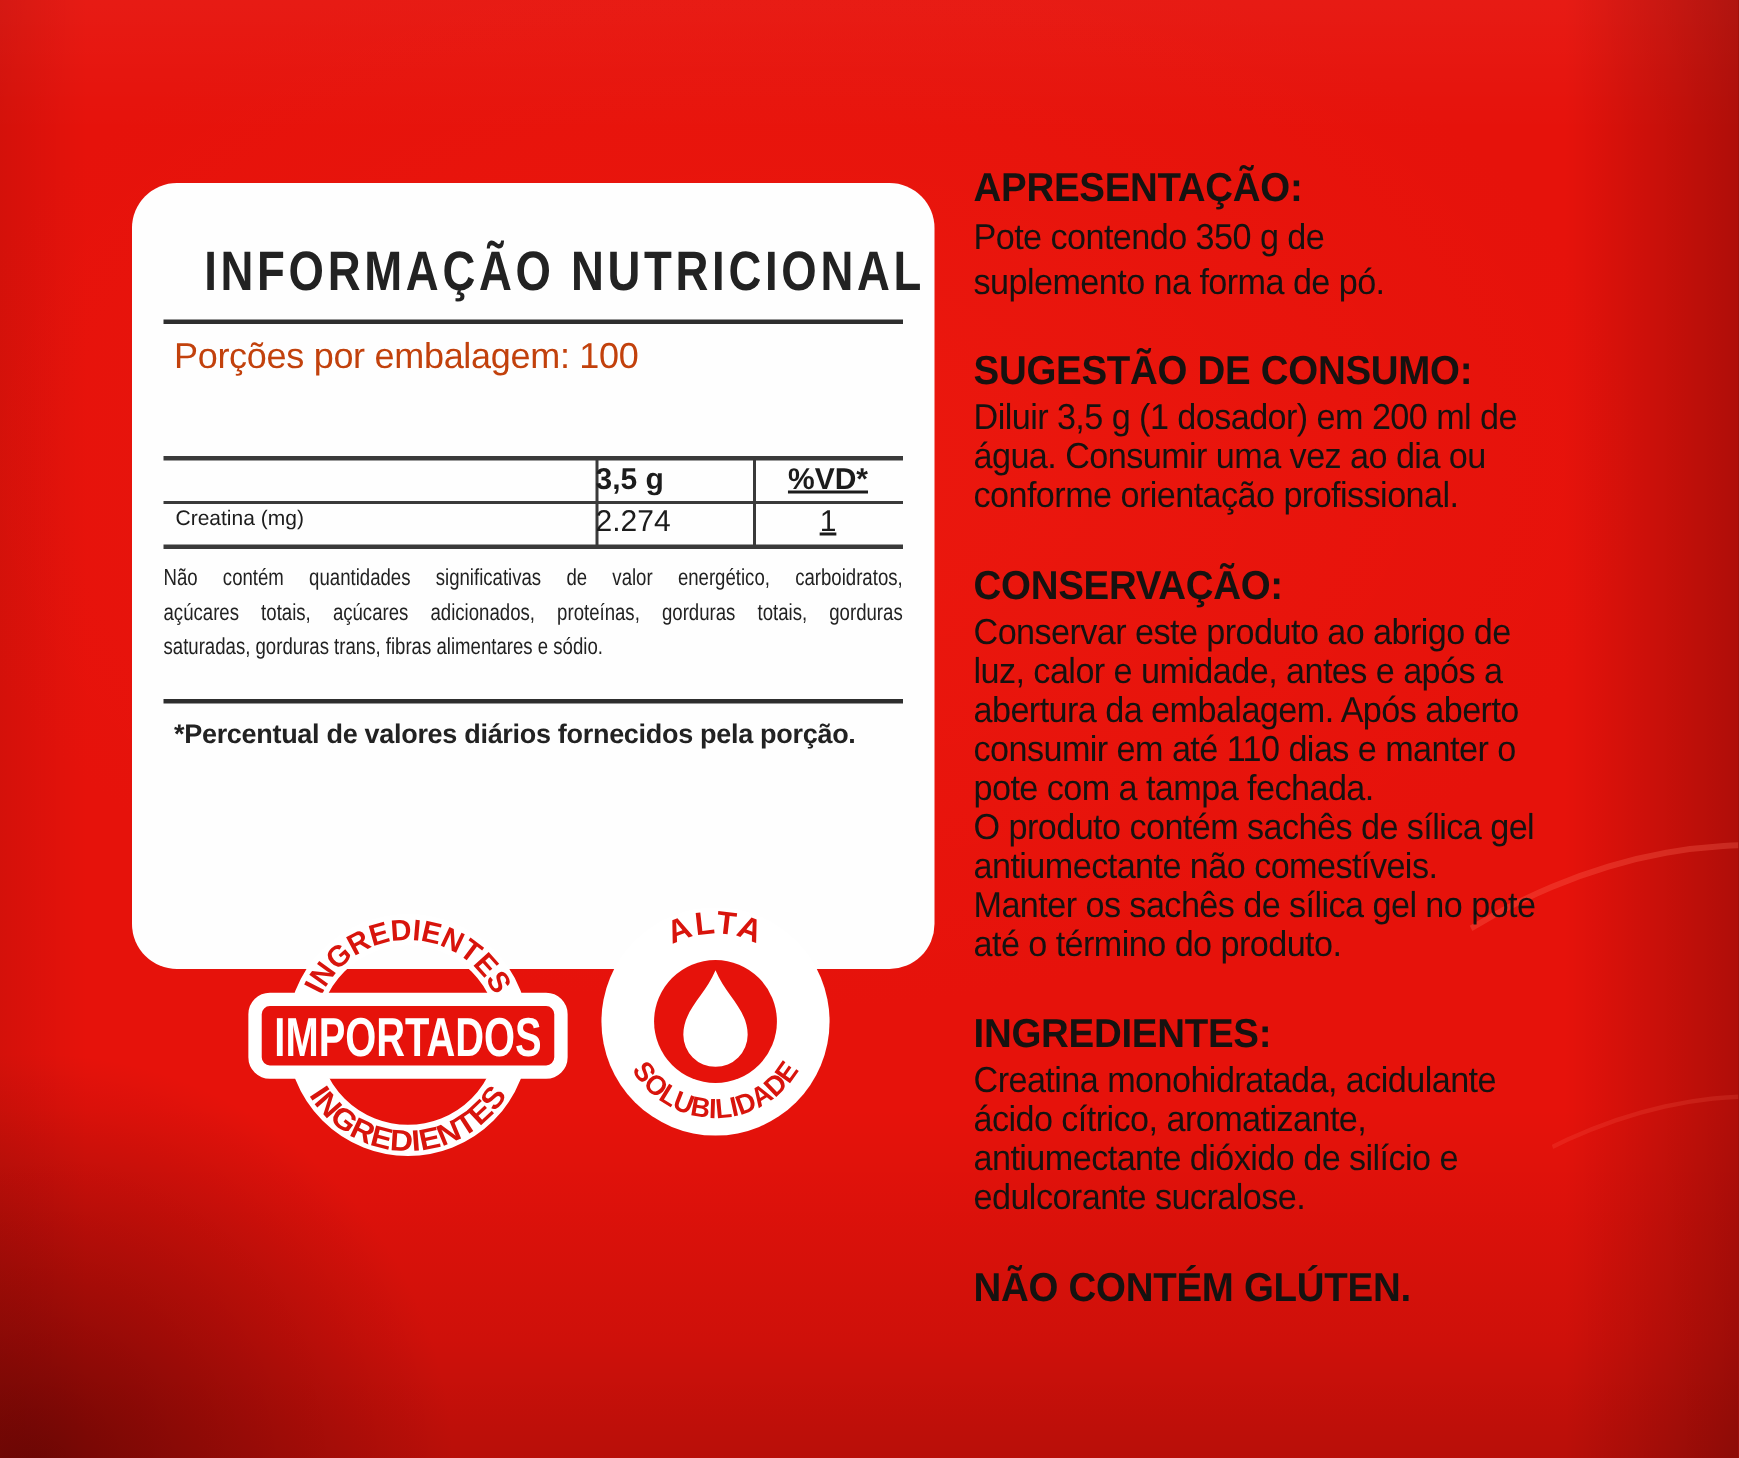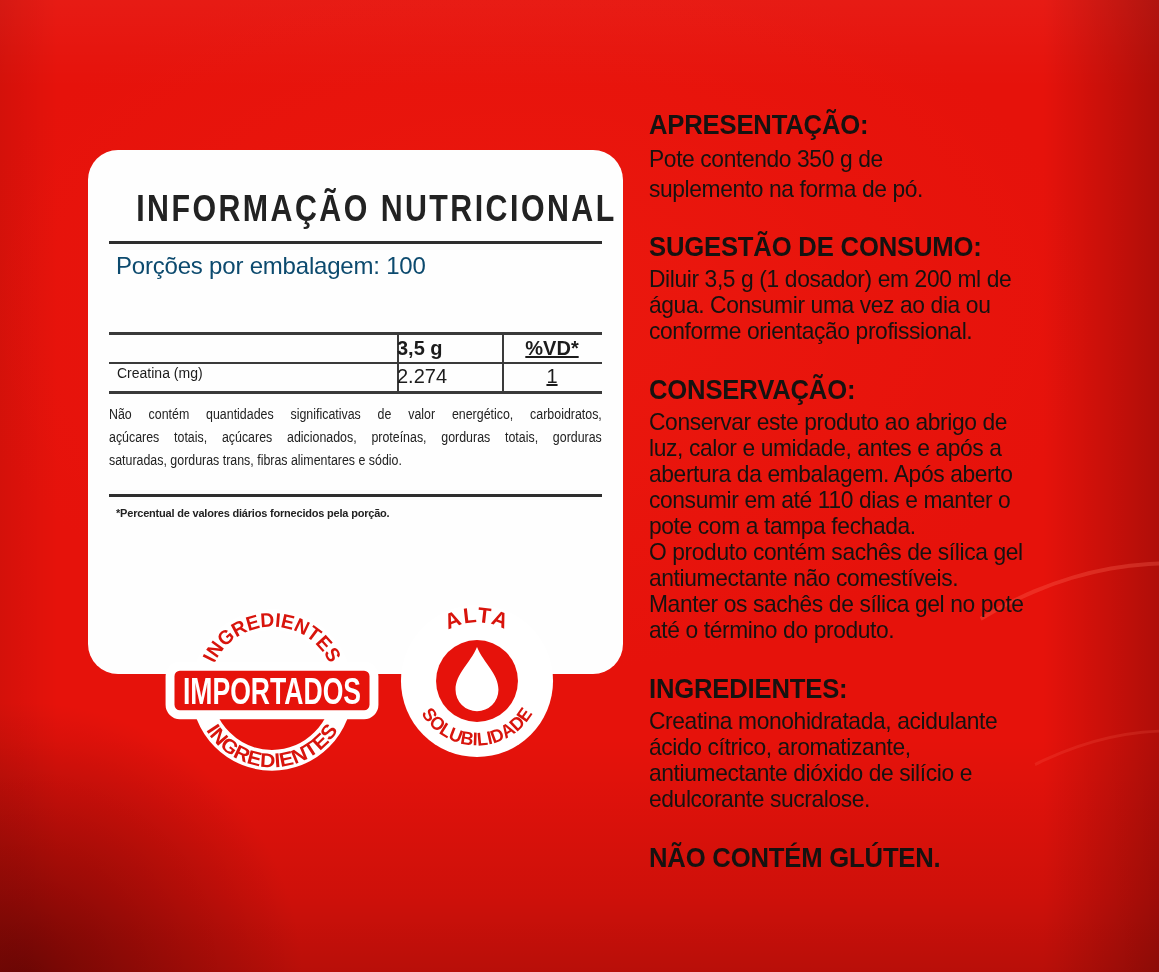--- a/index.html
+++ b/index.html
@@ -21,30 +21,30 @@
   .swoosh.s1{width:760px;height:980px;right:-330px;bottom:-560px;
     border:4px solid transparent;border-top:4px solid rgba(255,110,90,.30);
     transform:rotate(18deg);}
   .swoosh.s2{width:620px;height:860px;right:-240px;bottom:-600px;
     border:3px solid transparent;border-top:3px solid rgba(255,110,90,.18);
     transform:rotate(24deg);}
 
   
   .panel{
     position:absolute;left:88px;top:122px;width:535px;height:524px;
-    background:#fefefe;border-radius:30px;color:#1c1c1c;margin-top:28px;
+    background:#fefefe;border-radius:30px;color:#1c1c1c;
   }
   .panel .title{
     position:absolute;top:38px;left:0;right:0;margin:0;
     text-align:center;font-size:37px;font-weight:bold;letter-spacing:3px;
     transform:scaleX(.82);white-space:nowrap;color:#222;
   }
   .rule{position:absolute;background:#2e2e2e;}
   .rule.title-rule{top:91px;left:21px;width:493px;height:3px;}
-  .serv{position:absolute;left:28px;margin:0;font-size:24px;color:#0c4a6e;letter-spacing:-0.2px;}
+  .serv{position:absolute;left:28px;margin:0;font-size:24px;color:#c2410c;letter-spacing:-0.2px;}
   .serv.l1{top:102px;}
   .serv.l2{top:135px;}
 
   .tbl{position:absolute;left:21px;top:182px;width:493px;height:62px;font-size:20px;}
   .t-line{position:absolute;left:0;width:493px;background:#3a3a3a;}
   .t-line.top{top:0;height:3px;}
   .t-line.mid{top:30px;height:2px;}
   .t-line.bot{top:59px;height:3px;}
   .vline{position:absolute;top:0;height:62px;width:2px;background:#3a3a3a;}
   .vline.v1{left:288px;}
@@ -59,21 +59,21 @@
 
   .disclaimer{
     position:absolute;left:21px;top:252px;width:616px;
     transform:scaleX(.8);transform-origin:0 0;
     font-size:15.5px;line-height:23px;color:#222;letter-spacing:0;
   }
   .disclaimer .jl{text-align:justify;text-align-last:justify;}
   .rule.foot-rule{top:344px;left:21px;width:493px;height:3px;}
   .footnote{
     position:absolute;left:28px;top:357px;margin:0;
-    font-size:11px;font-weight:bold;color:#222;letter-spacing:-0.2px;
+    font-size:18px;font-weight:bold;color:#222;letter-spacing:-0.2px;
   }
 
   
   svg text{font-family:"Liberation Sans",sans-serif;}
   .badge{position:absolute;}
   .badge.imported{left:163px;top:591px;width:218px;height:198px;}
   .badge.solub{left:399px;top:603px;width:156px;height:156px;}
 
   
   .info{

